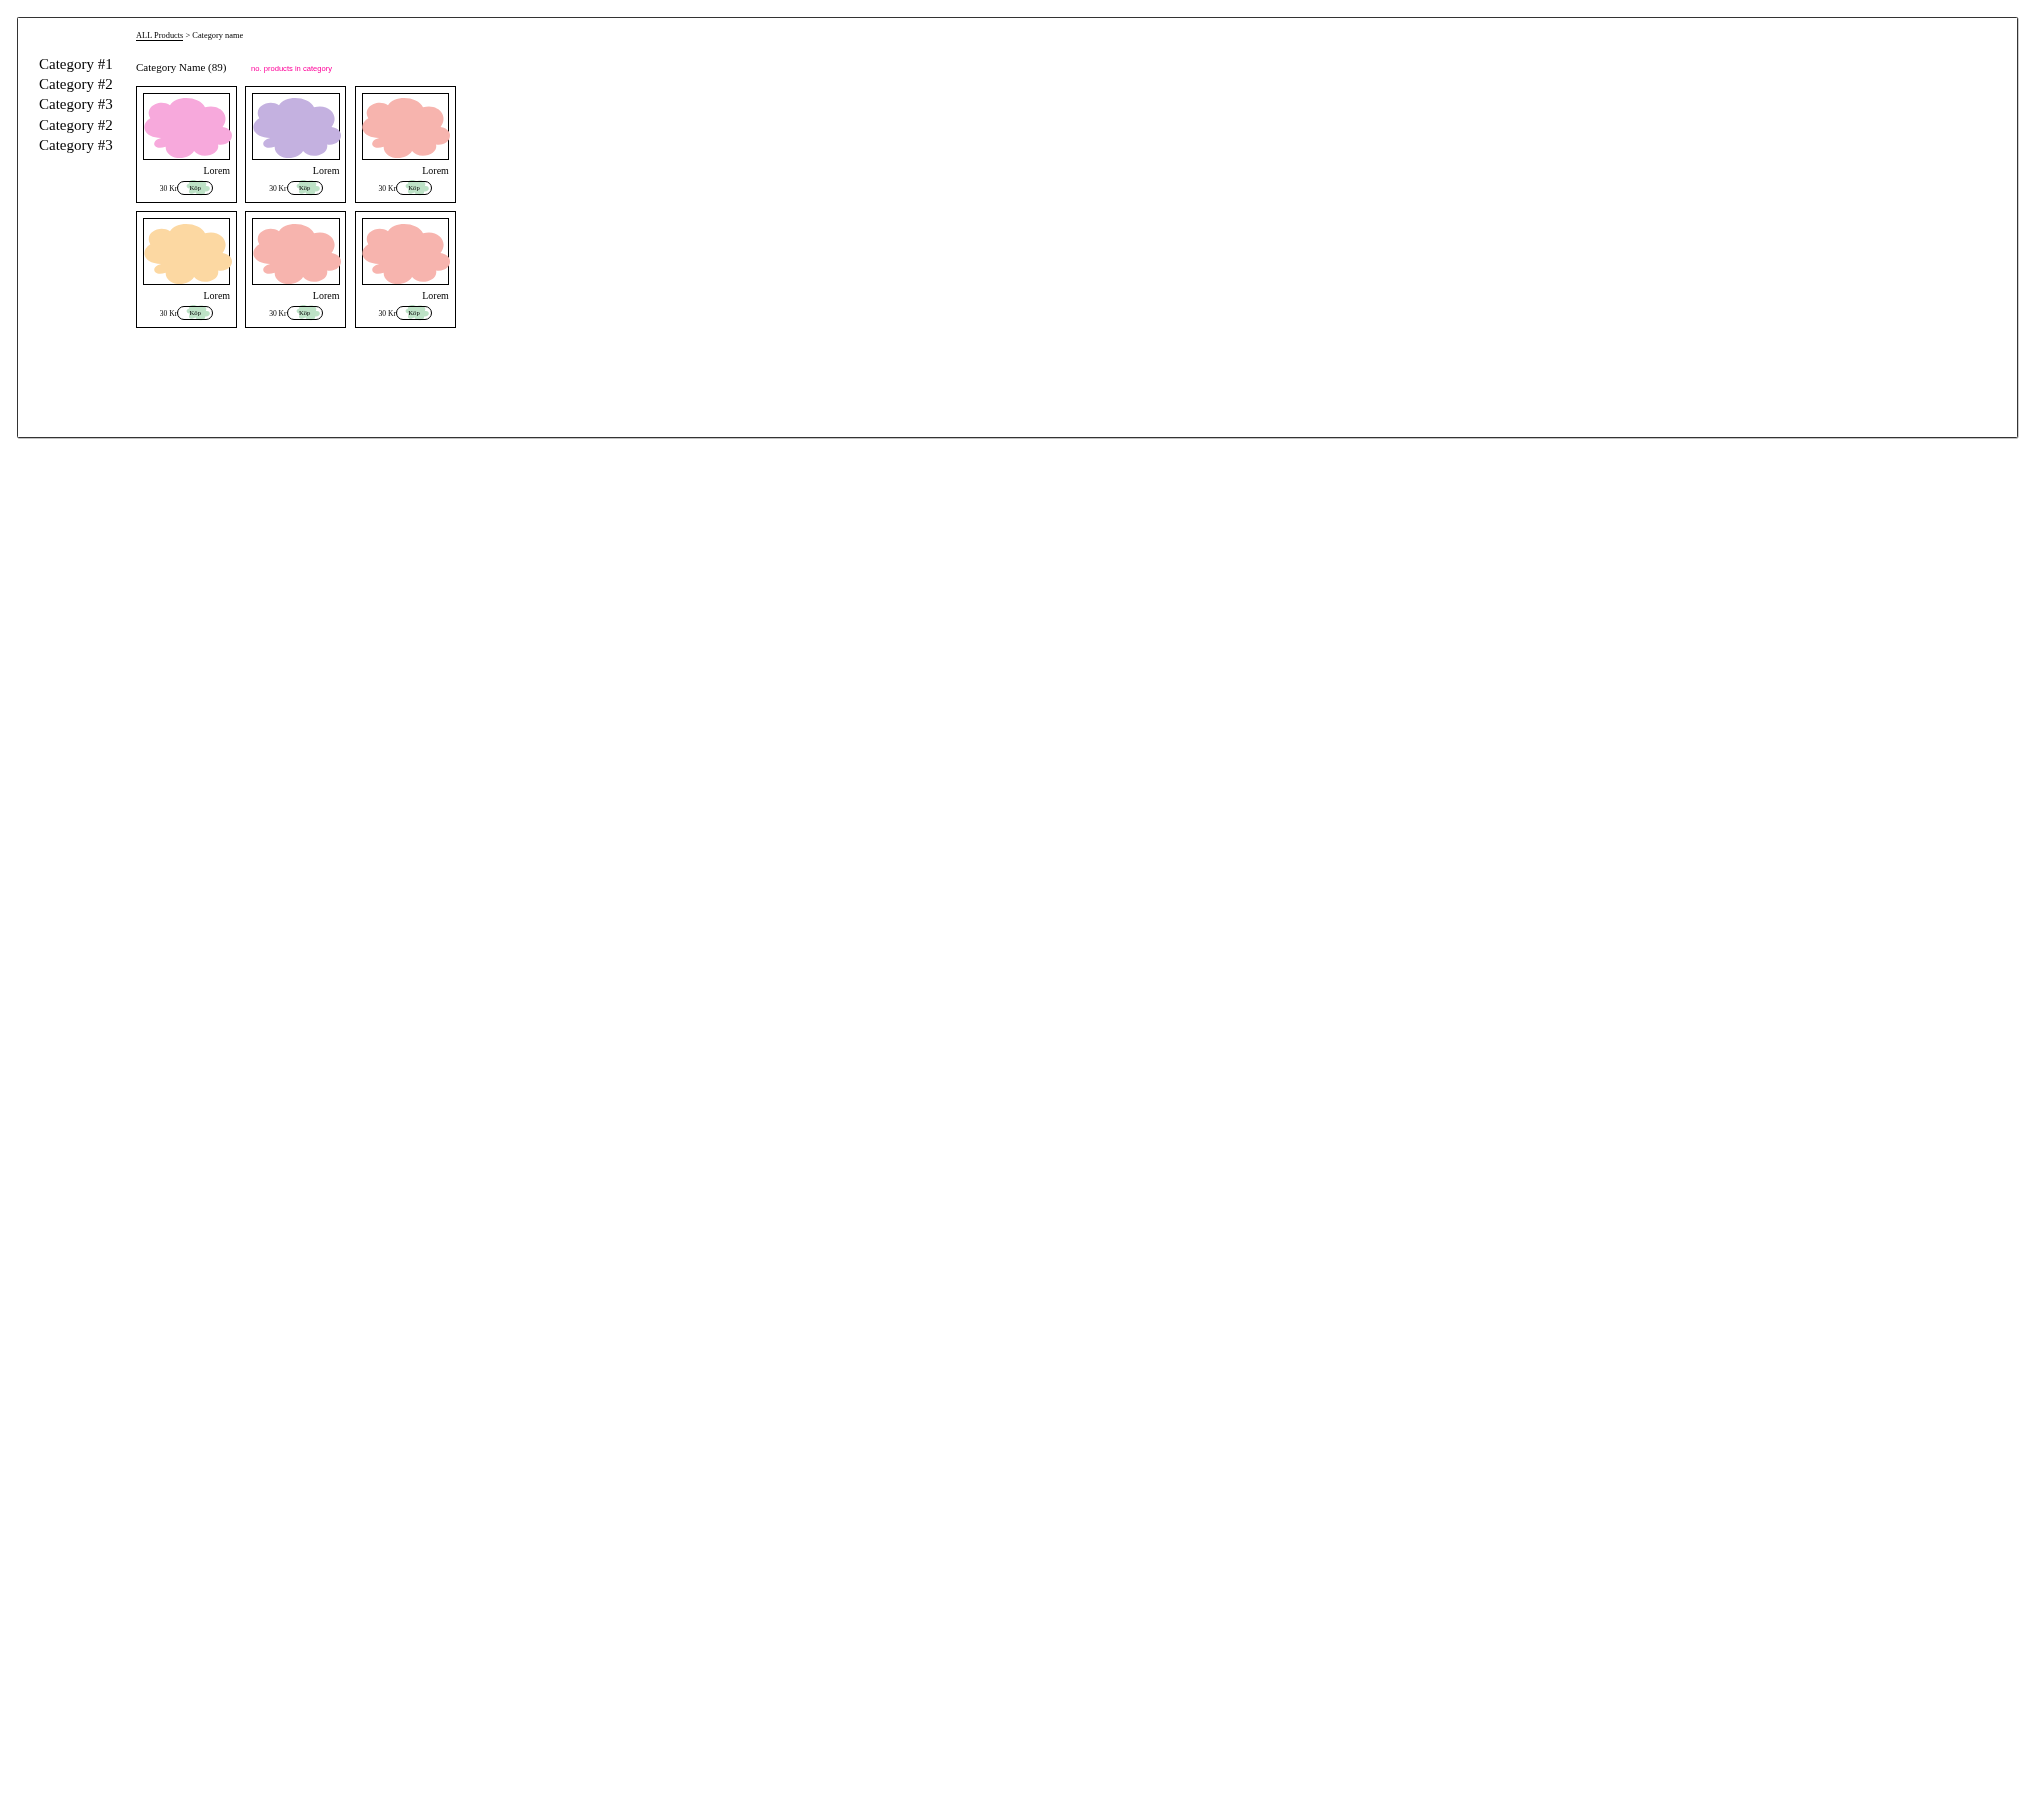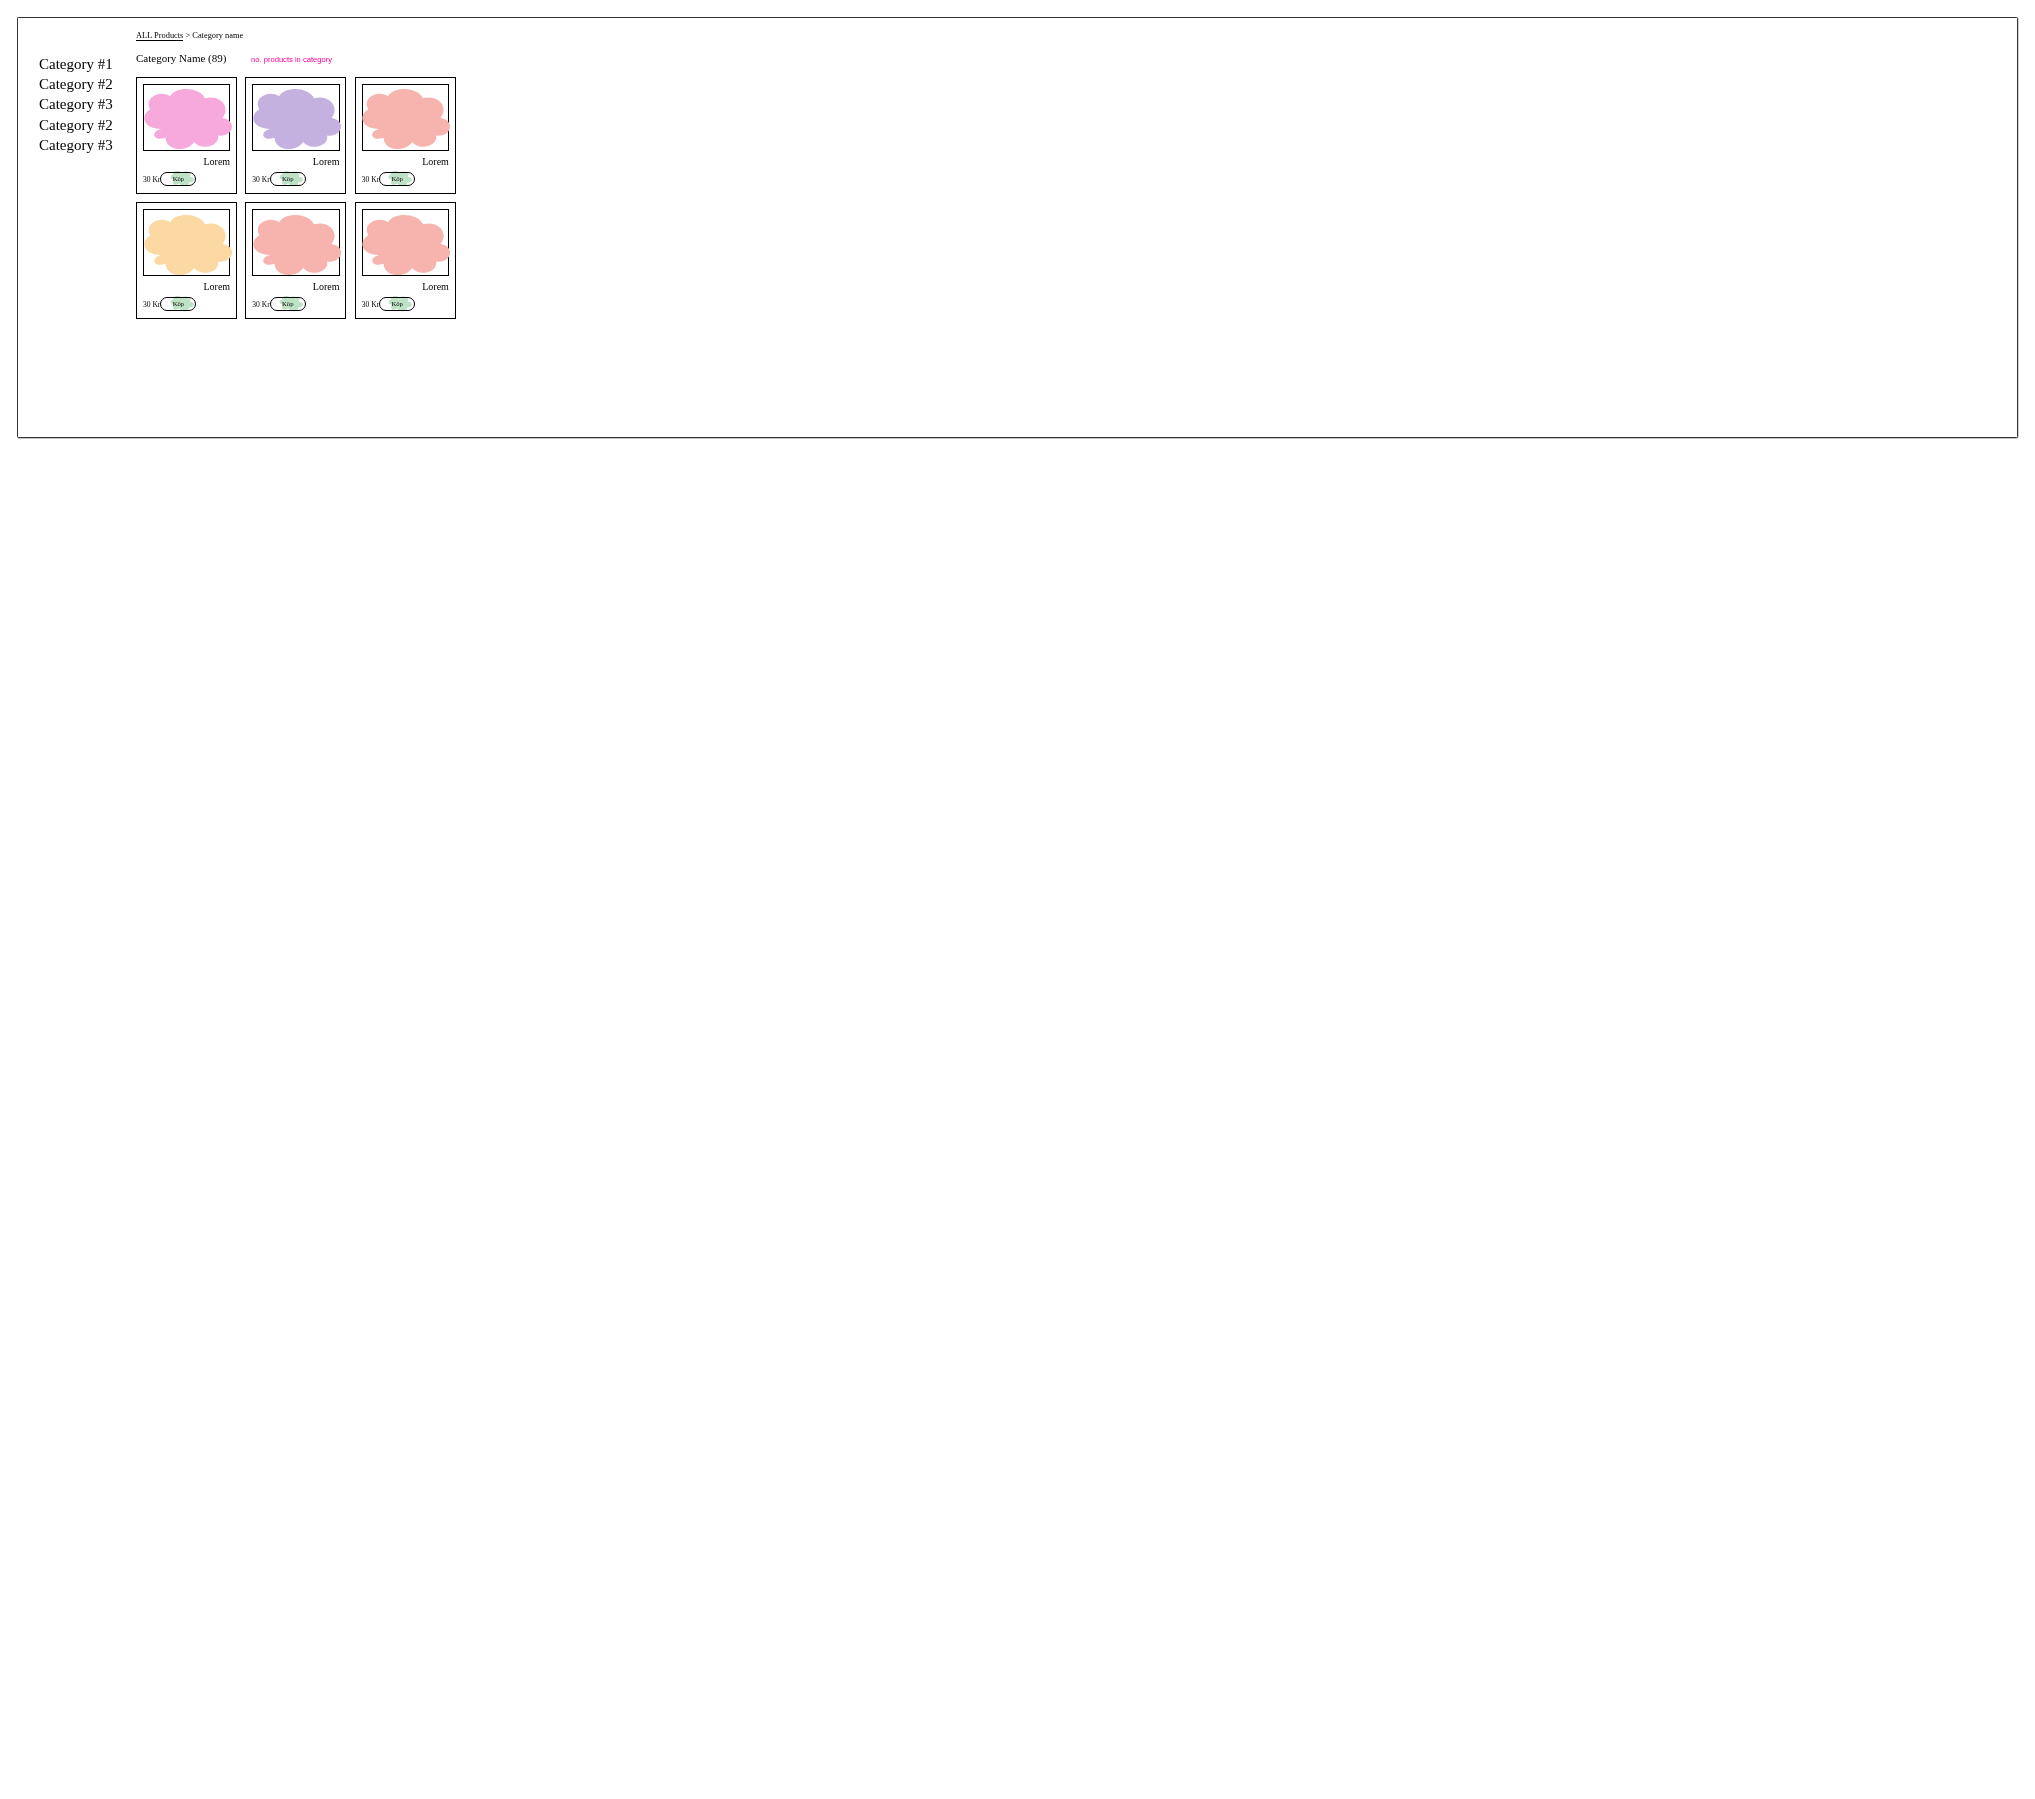--- a/index.html
+++ b/index.html
@@ -58,20 +58,21 @@
       cursor:pointer;
     }
     .page-title-row {
       display:flex;
       align-items:baseline;
       gap:12.6px;
       margin-bottom:12.6px;
     }
     .page-title {
       font-size:11px;
+      margin-top:9px;
     }
     .annotation {
       color:#ff0099;
       font-family: Arial, sans-serif;
       font-size:7.6px;
       padding-left:12px;
     }
     .grid {
       display:grid;
       grid-template-columns:repeat(3, 101px);
@@ -94,21 +95,21 @@
       left:-9.3px; top:-4.2px;
       width:105px; height:76px;
     }
     .card-title {
       font-size:10px;
       margin-bottom:5px;
       text-align:right;
     }
     .card-bottom {
       display:flex;
-      justify-content:flex-start;
+      justify-content:center;
       align-items:center;
     }
     .price { font-size:7.6px; }
     .buy-wrap {
       position:relative;
       width:36px; height:15px;
     }
     .buy-blob {
       position:absolute;
       left:4.2px; top:-1.7px;

